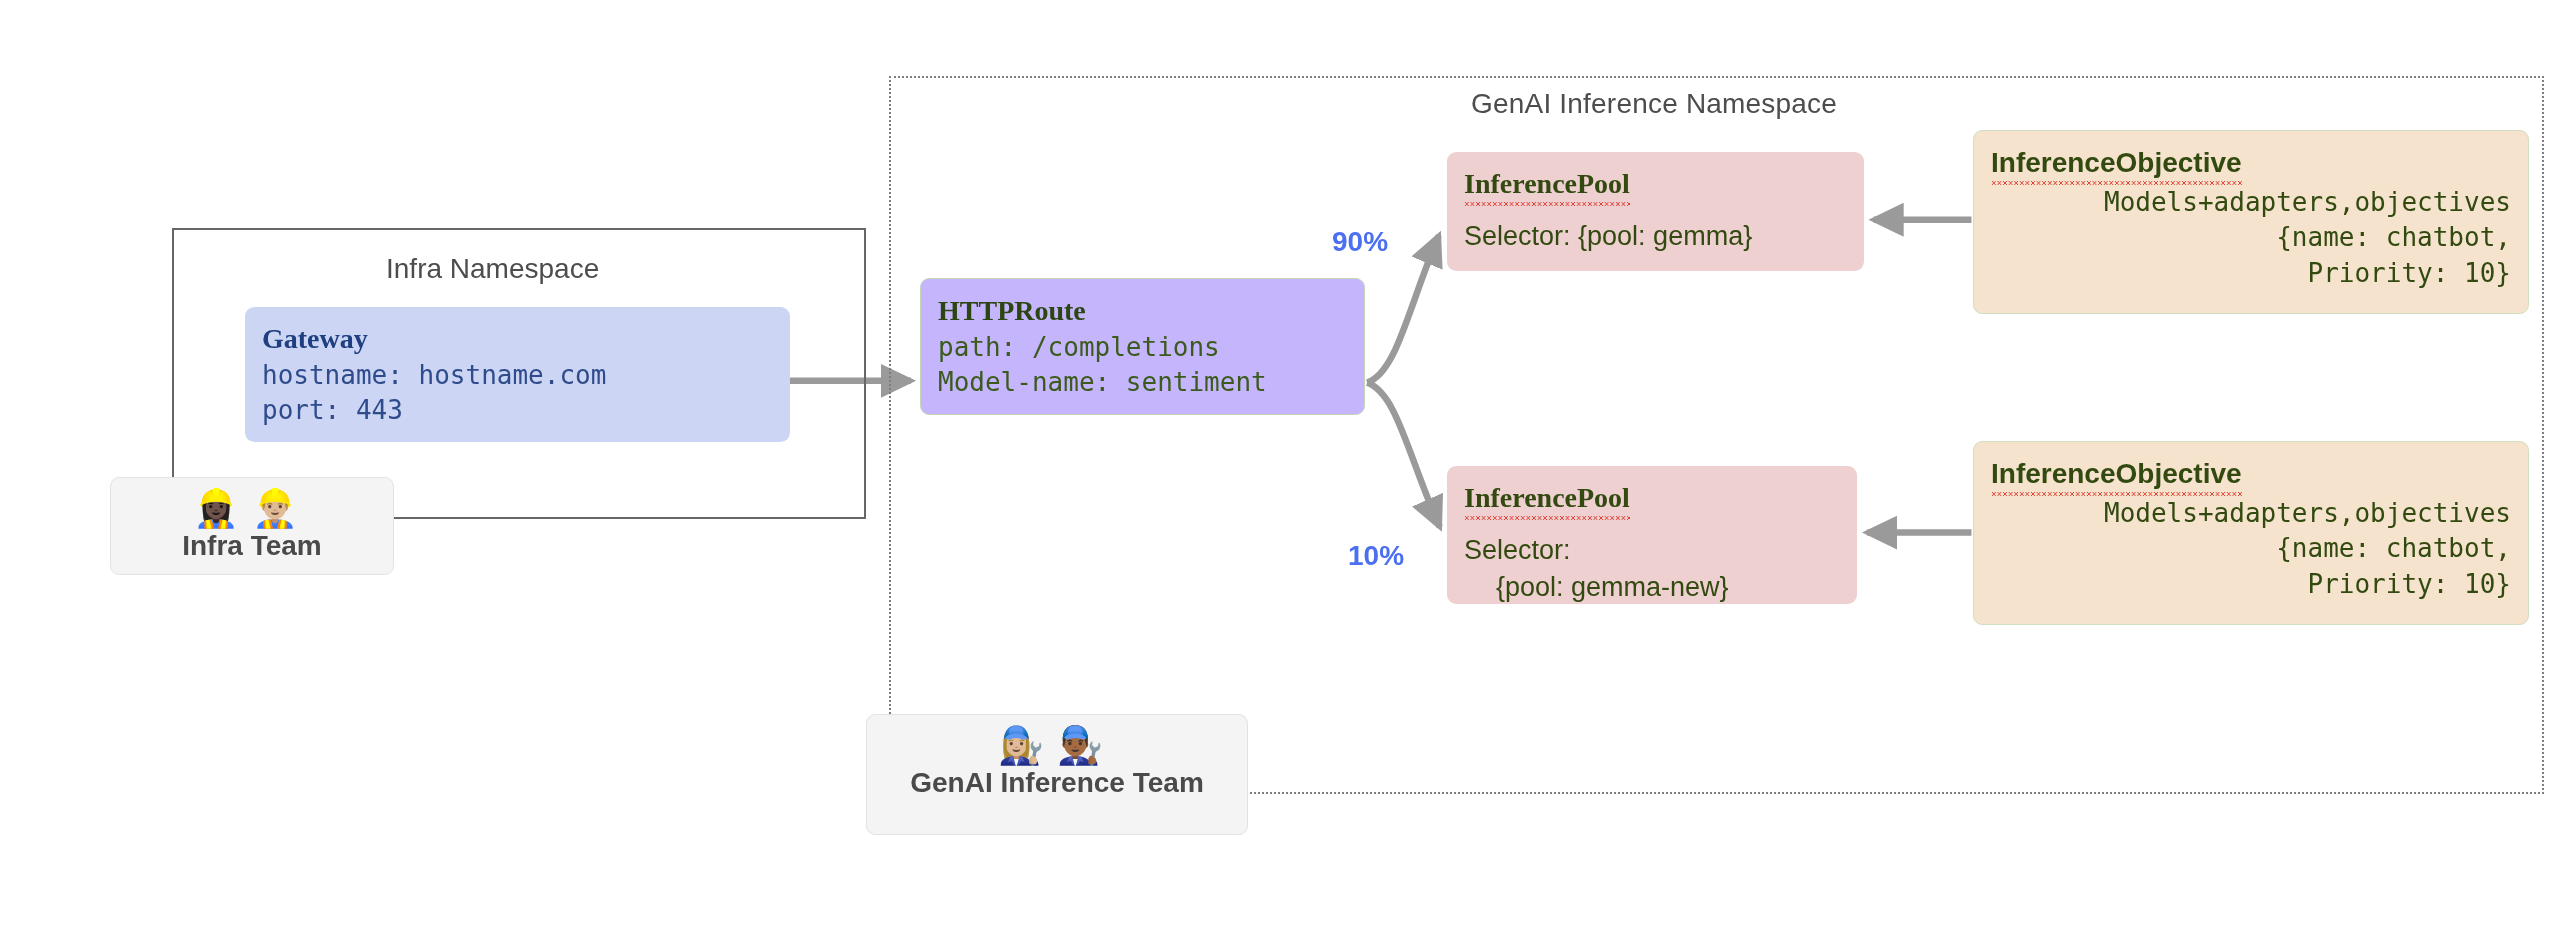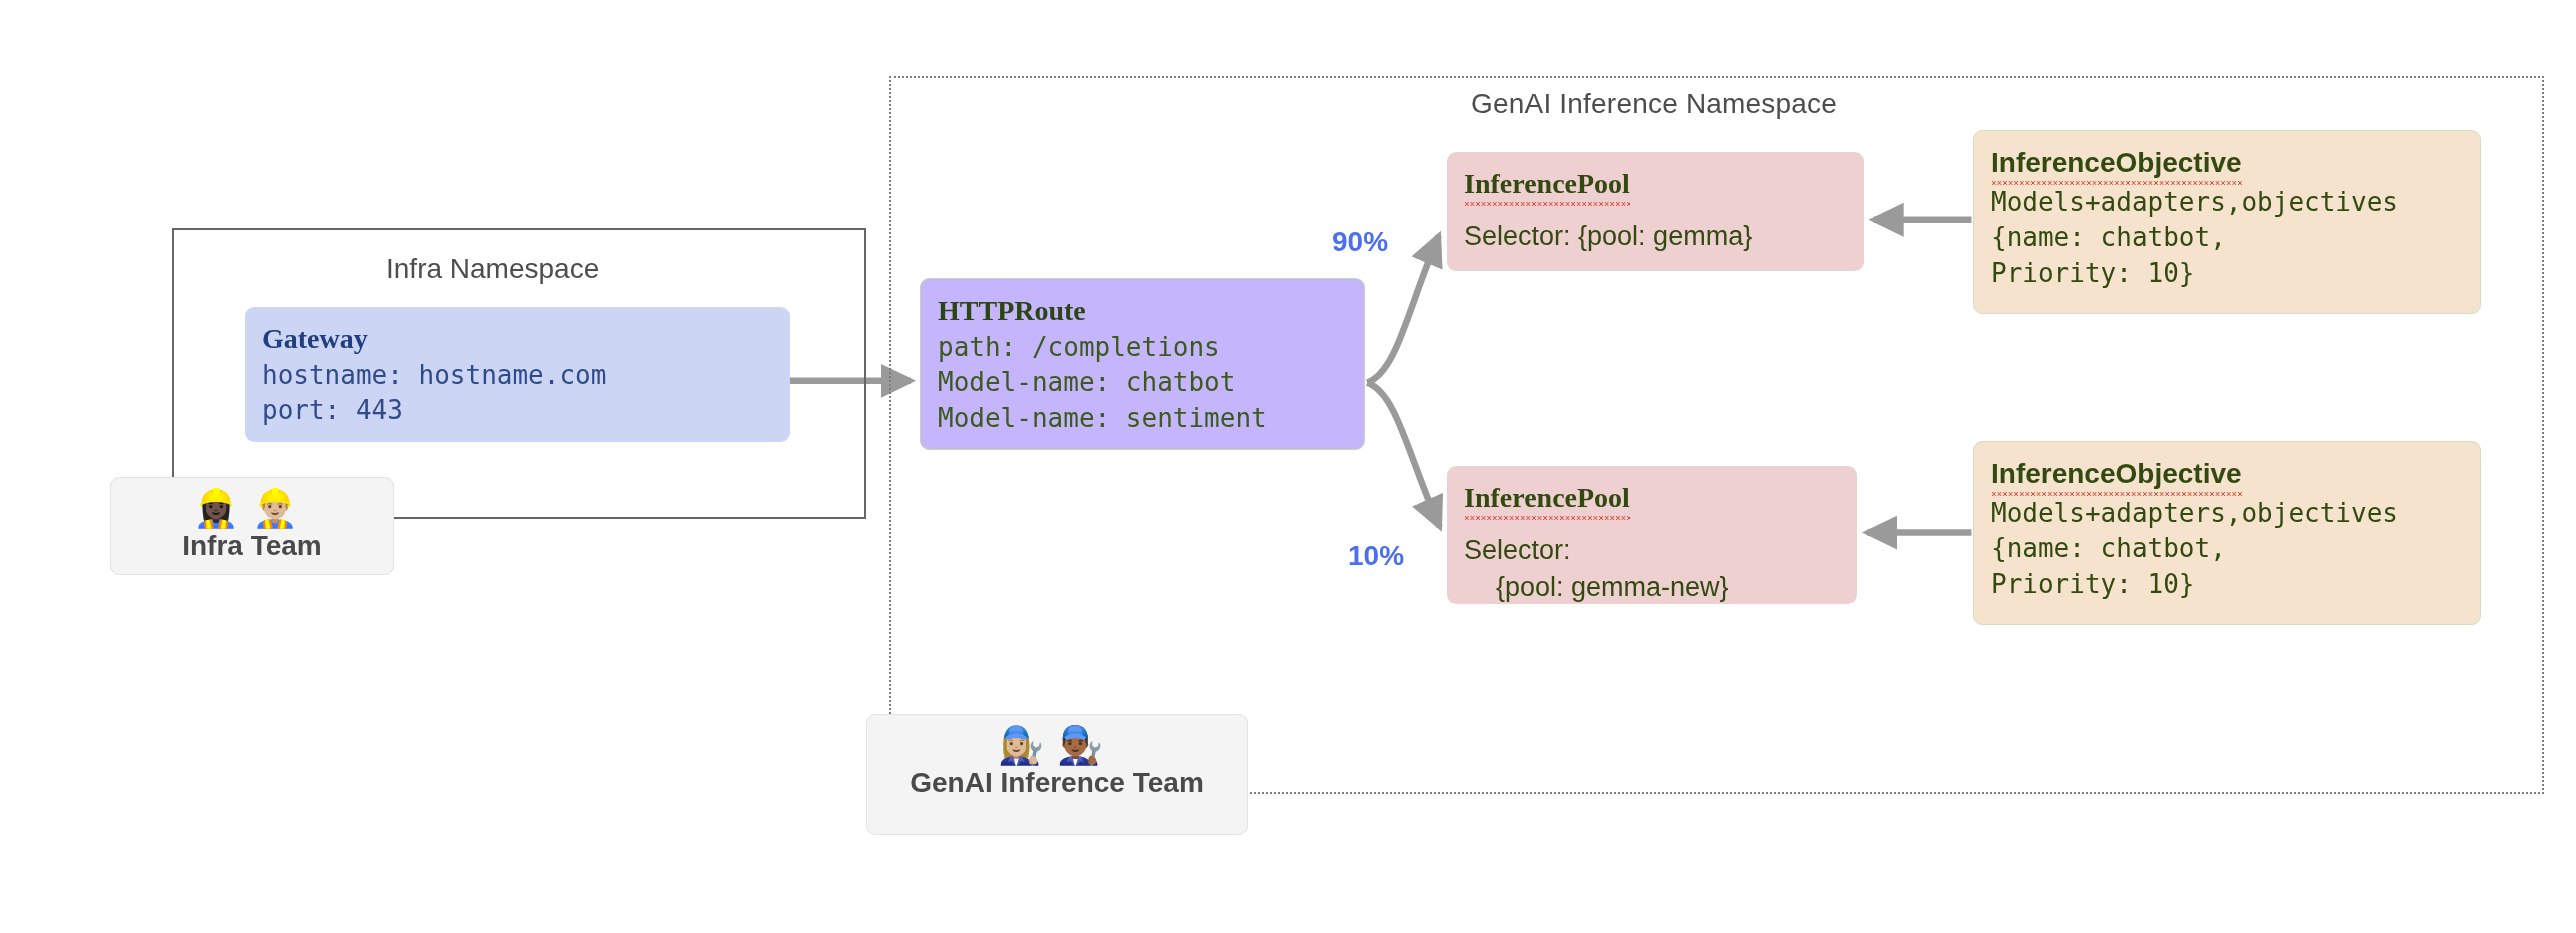--- a/index.html
+++ b/index.html
@@ -126,29 +126,29 @@
     height: 138px;
   }
   .pool-line2 { display: block; margin-top: 12px; }
   .pool-indent { display: block; padding-left: 32px; }
 
   
   .objective-node {
     background: #f5e3cd;
     border: 1.9px solid #cfdfc0;
     color: #32490f;
-    width: 508px;
+    width: 556px;
     font-size: 26px;
   }
   .objective-node .title {
     font-size: 28px;
     font-family: "Liberation Sans", sans-serif;
     color: #32490f;
   }
-  .objective-node .mono { color: #32490f; font-size: 26px; display: block; }
+  .objective-node .mono { color: #32490f; font-size: 26px; display: block; text-align: right; }
   #objective-top { left: 1973px; top: 130px; height: 184px; }
   #objective-bottom { left: 1973px; top: 441px; height: 184px; }
 
   
   .team-box {
     box-sizing: border-box;
     background: #f4f4f4;
     border: 0.9px solid #e2e2e2;
     border-radius: 9.3px;
     text-align: center;
@@ -227,21 +227,20 @@
 
   <div id="gateway-node" class="abs node">
     <span class="title">Gateway</span>
     <div class="mono">hostname: hostname.com</div>
     <div class="mono">port: 443</div>
   </div>
 
   <div id="httproute-node" class="abs node">
     <span class="title">HTTPRoute</span>
     <div class="mono">path: /completions</div>
-    <div class="mono">Model-name: chatbot</div>
     <div class="mono">Model-name: sentiment</div>
   </div>
 
   <div id="pool-gemma" class="abs node pool-node">
     <span class="title squiggle">InferencePool</span>
     <span class="pool-line2">Selector: {pool: gemma}</span>
   </div>
 
   <div id="pool-gemma-new" class="abs node pool-node">
     <span class="title squiggle">InferencePool</span>

